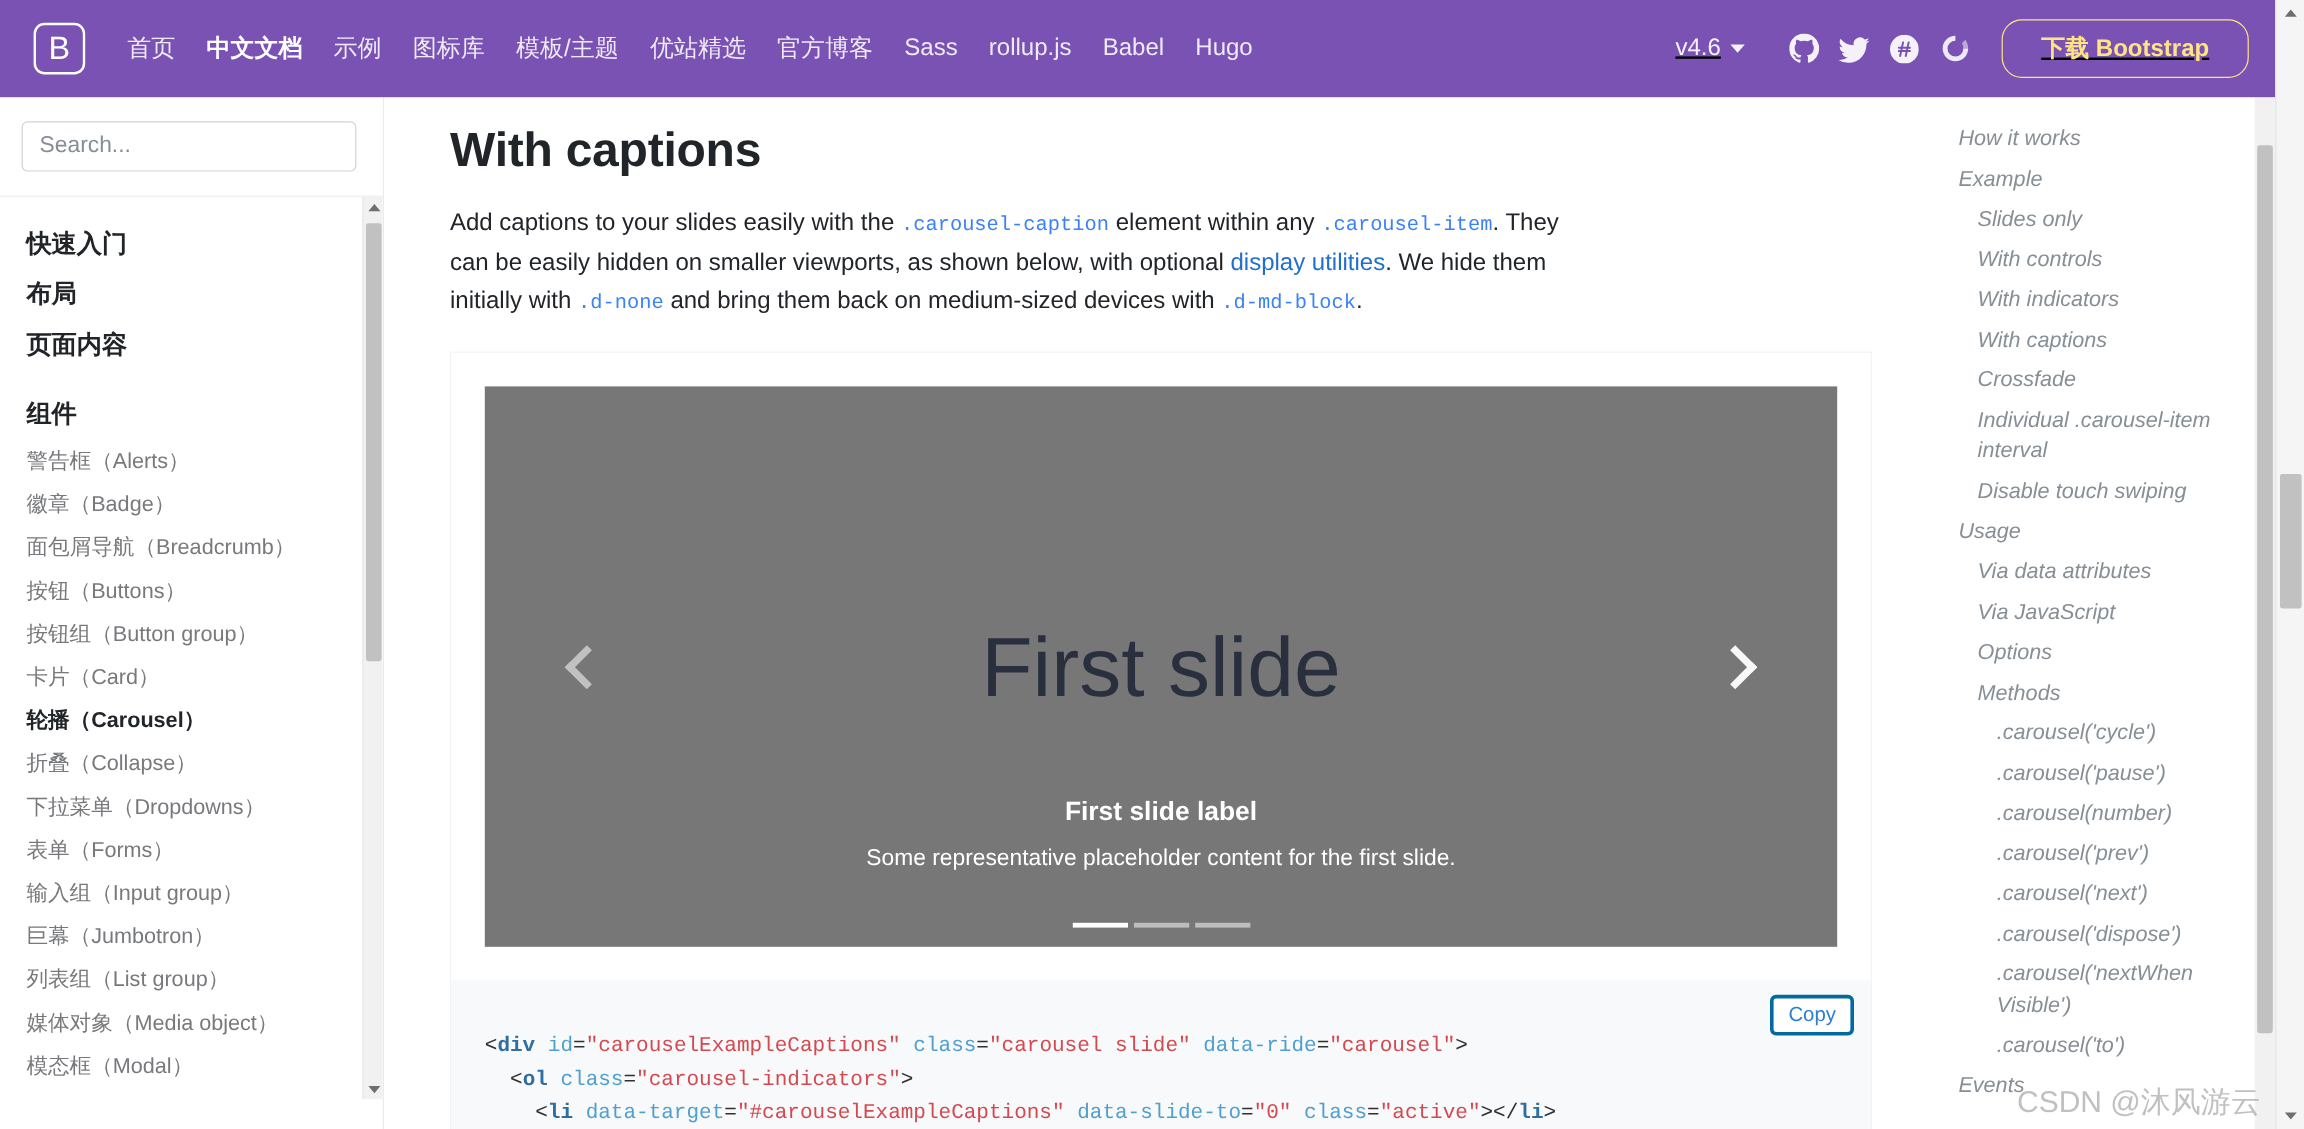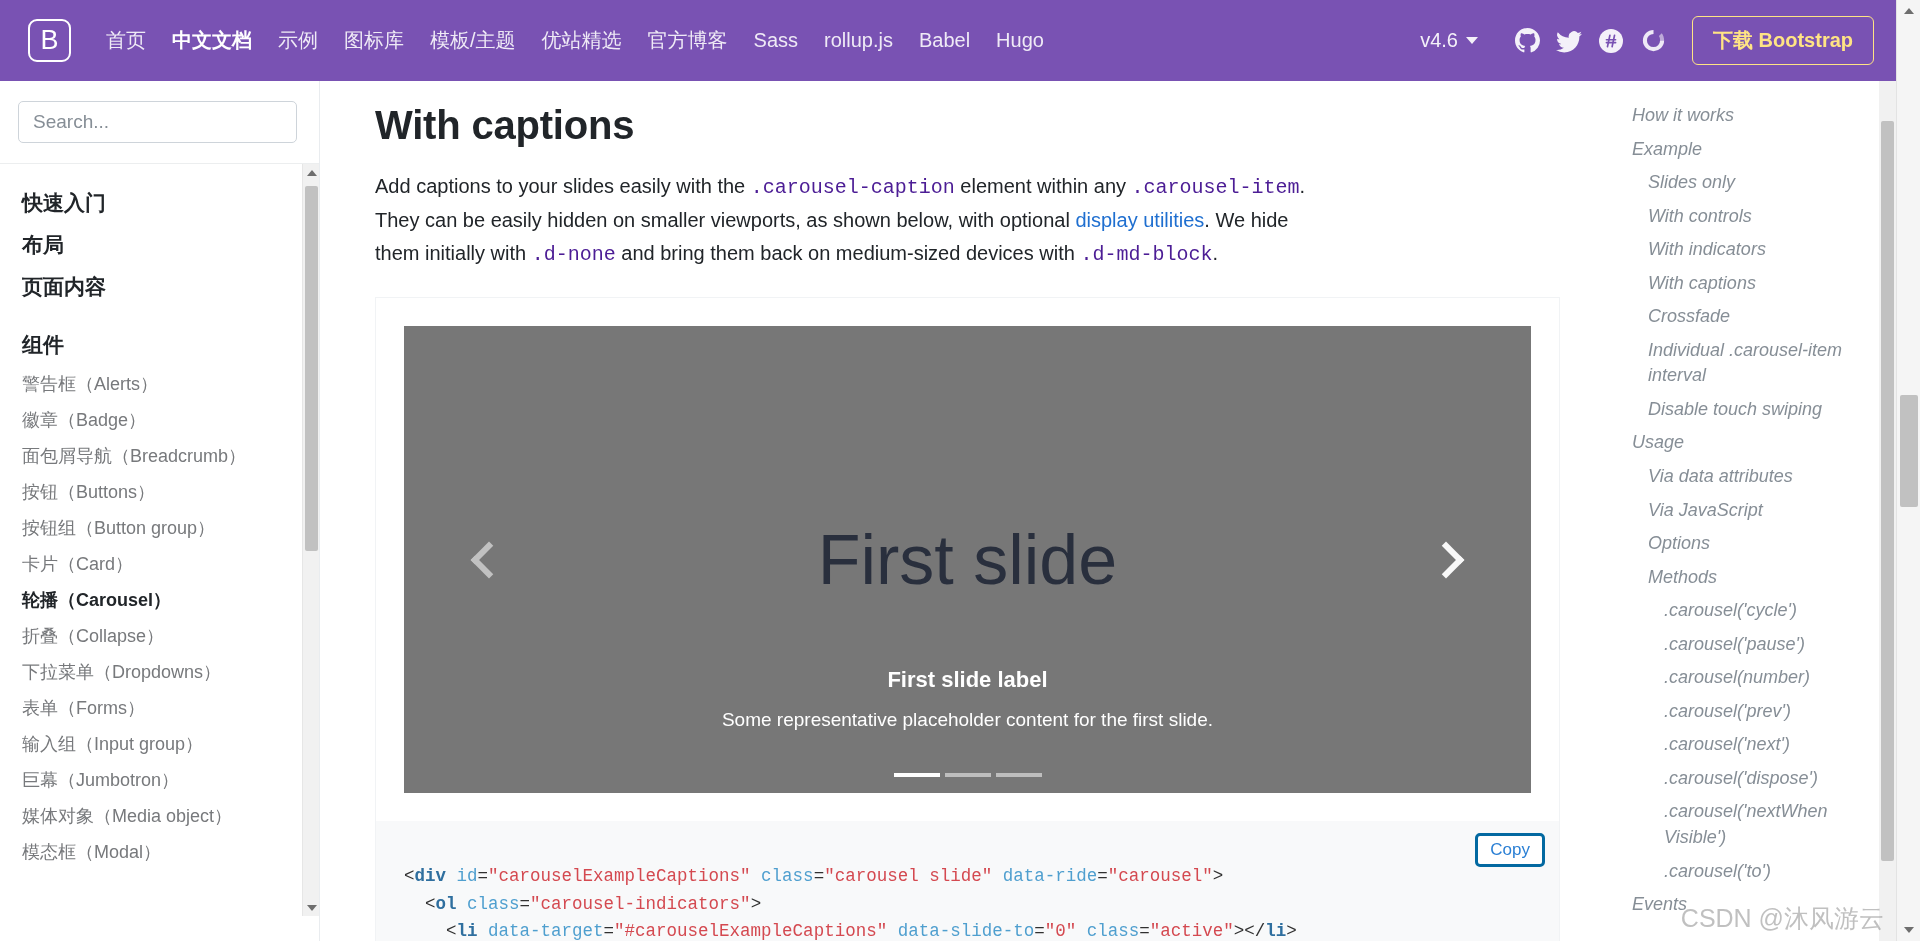--- a/index.html
+++ b/index.html
@@ -34,21 +34,21 @@
   .nav-links { display: flex; align-items: center; gap: 0px; }
   .nav-link {
     color: rgba(255,255,255,.88);
     font-size: 20px;
     padding: 6px 13px;
     text-decoration: none;
     white-space: nowrap;
     cursor: pointer;
   }
   .nav-link.active { color: #fff; font-weight: bold; }
-  .nav-right { margin-left: auto; display: flex; align-items: center; gap: 0px; }
+  .nav-right { margin-left: auto; display: flex; align-items: center; gap: 0px; text-decoration: underline; }
   .ver-dd {
     color: rgba(255,255,255,.92); font-size: 20px;
     display: flex; align-items: center; gap: 8px;
     padding: 6px 14px; cursor: pointer;
     margin-right: 14px;
   }
   .caret {
     width: 0; height: 0;
     border-left: 6px solid transparent;
     border-right: 6px solid transparent;
@@ -59,22 +59,22 @@
     width: 42px; height: 42px;
     display: flex; align-items: center; justify-content: center;
     cursor: pointer;
   }
   .social svg { fill: rgba(255,255,255,.92); }
   .dl-btn {
     border: 1px solid #ffe484;
     color: #ffe484;
     background: transparent;
     font-size: 20px; font-weight: bold;
-    padding: 10px 20px;
-    border-radius: 6px;
+    padding: 10px 32px;
+    border-radius: 17px;
     margin-left: 18px;
     cursor: pointer;
     white-space: nowrap;
     font-family: "Liberation Sans", "DejaVu Sans", sans-serif;
   }
 
   
   .sidebar {
     position: absolute; top: 81px; left: 0;
     width: 320px; height: 904px;
@@ -155,22 +155,22 @@
   h1.title {
     font-size: 40px; font-weight: bold; color: #212529;
     margin: 22px 0 22px 0; letter-spacing: -0.2px;
   }
   p.lead {
     font-size: 20px; line-height: 1.62; color: #212529;
     margin: 0 0 26px 0; max-width: 945px;
   }
   code.inline {
     font-family: "Liberation Mono", "DejaVu Sans Mono", monospace;
-    font-size: 20px;
-    color: #4c1d95;
+    font-size: 17px;
+    color: #3b82f6;
     word-wrap: break-word;
   }
   a.doc-link { color: #1f6fd0; text-decoration: none; cursor: pointer; }
 
   .bd-example {
     border: 1px solid #f1f3f5;
     border-bottom: 0;
     padding: 28px;
     background: #fff;
     position: relative;
@@ -391,20 +391,21 @@
           <div class="sb-item">面包屑导航（Breadcrumb）</div>
           <div class="sb-item">按钮（Buttons）</div>
           <div class="sb-item">按钮组（Button group）</div>
           <div class="sb-item">卡片（Card）</div>
           <div class="sb-item active">轮播（Carousel）</div>
           <div class="sb-item">折叠（Collapse）</div>
           <div class="sb-item">下拉菜单（Dropdowns）</div>
           <div class="sb-item">表单（Forms）</div>
           <div class="sb-item">输入组（Input group）</div>
           <div class="sb-item">巨幕（Jumbotron）</div>
+          <div class="sb-item">列表组（List group）</div>
           <div class="sb-item">媒体对象（Media object）</div>
           <div class="sb-item">模态框（Modal）</div>
         </div>
       <div class="sb-bar">
         <div class="arrow-up">
             <span class="tri-up"></span>
           </div>
         <div class="sb-thumb"></div>
         <div class="arrow-dn">
             <span class="tri-dn"></span>

